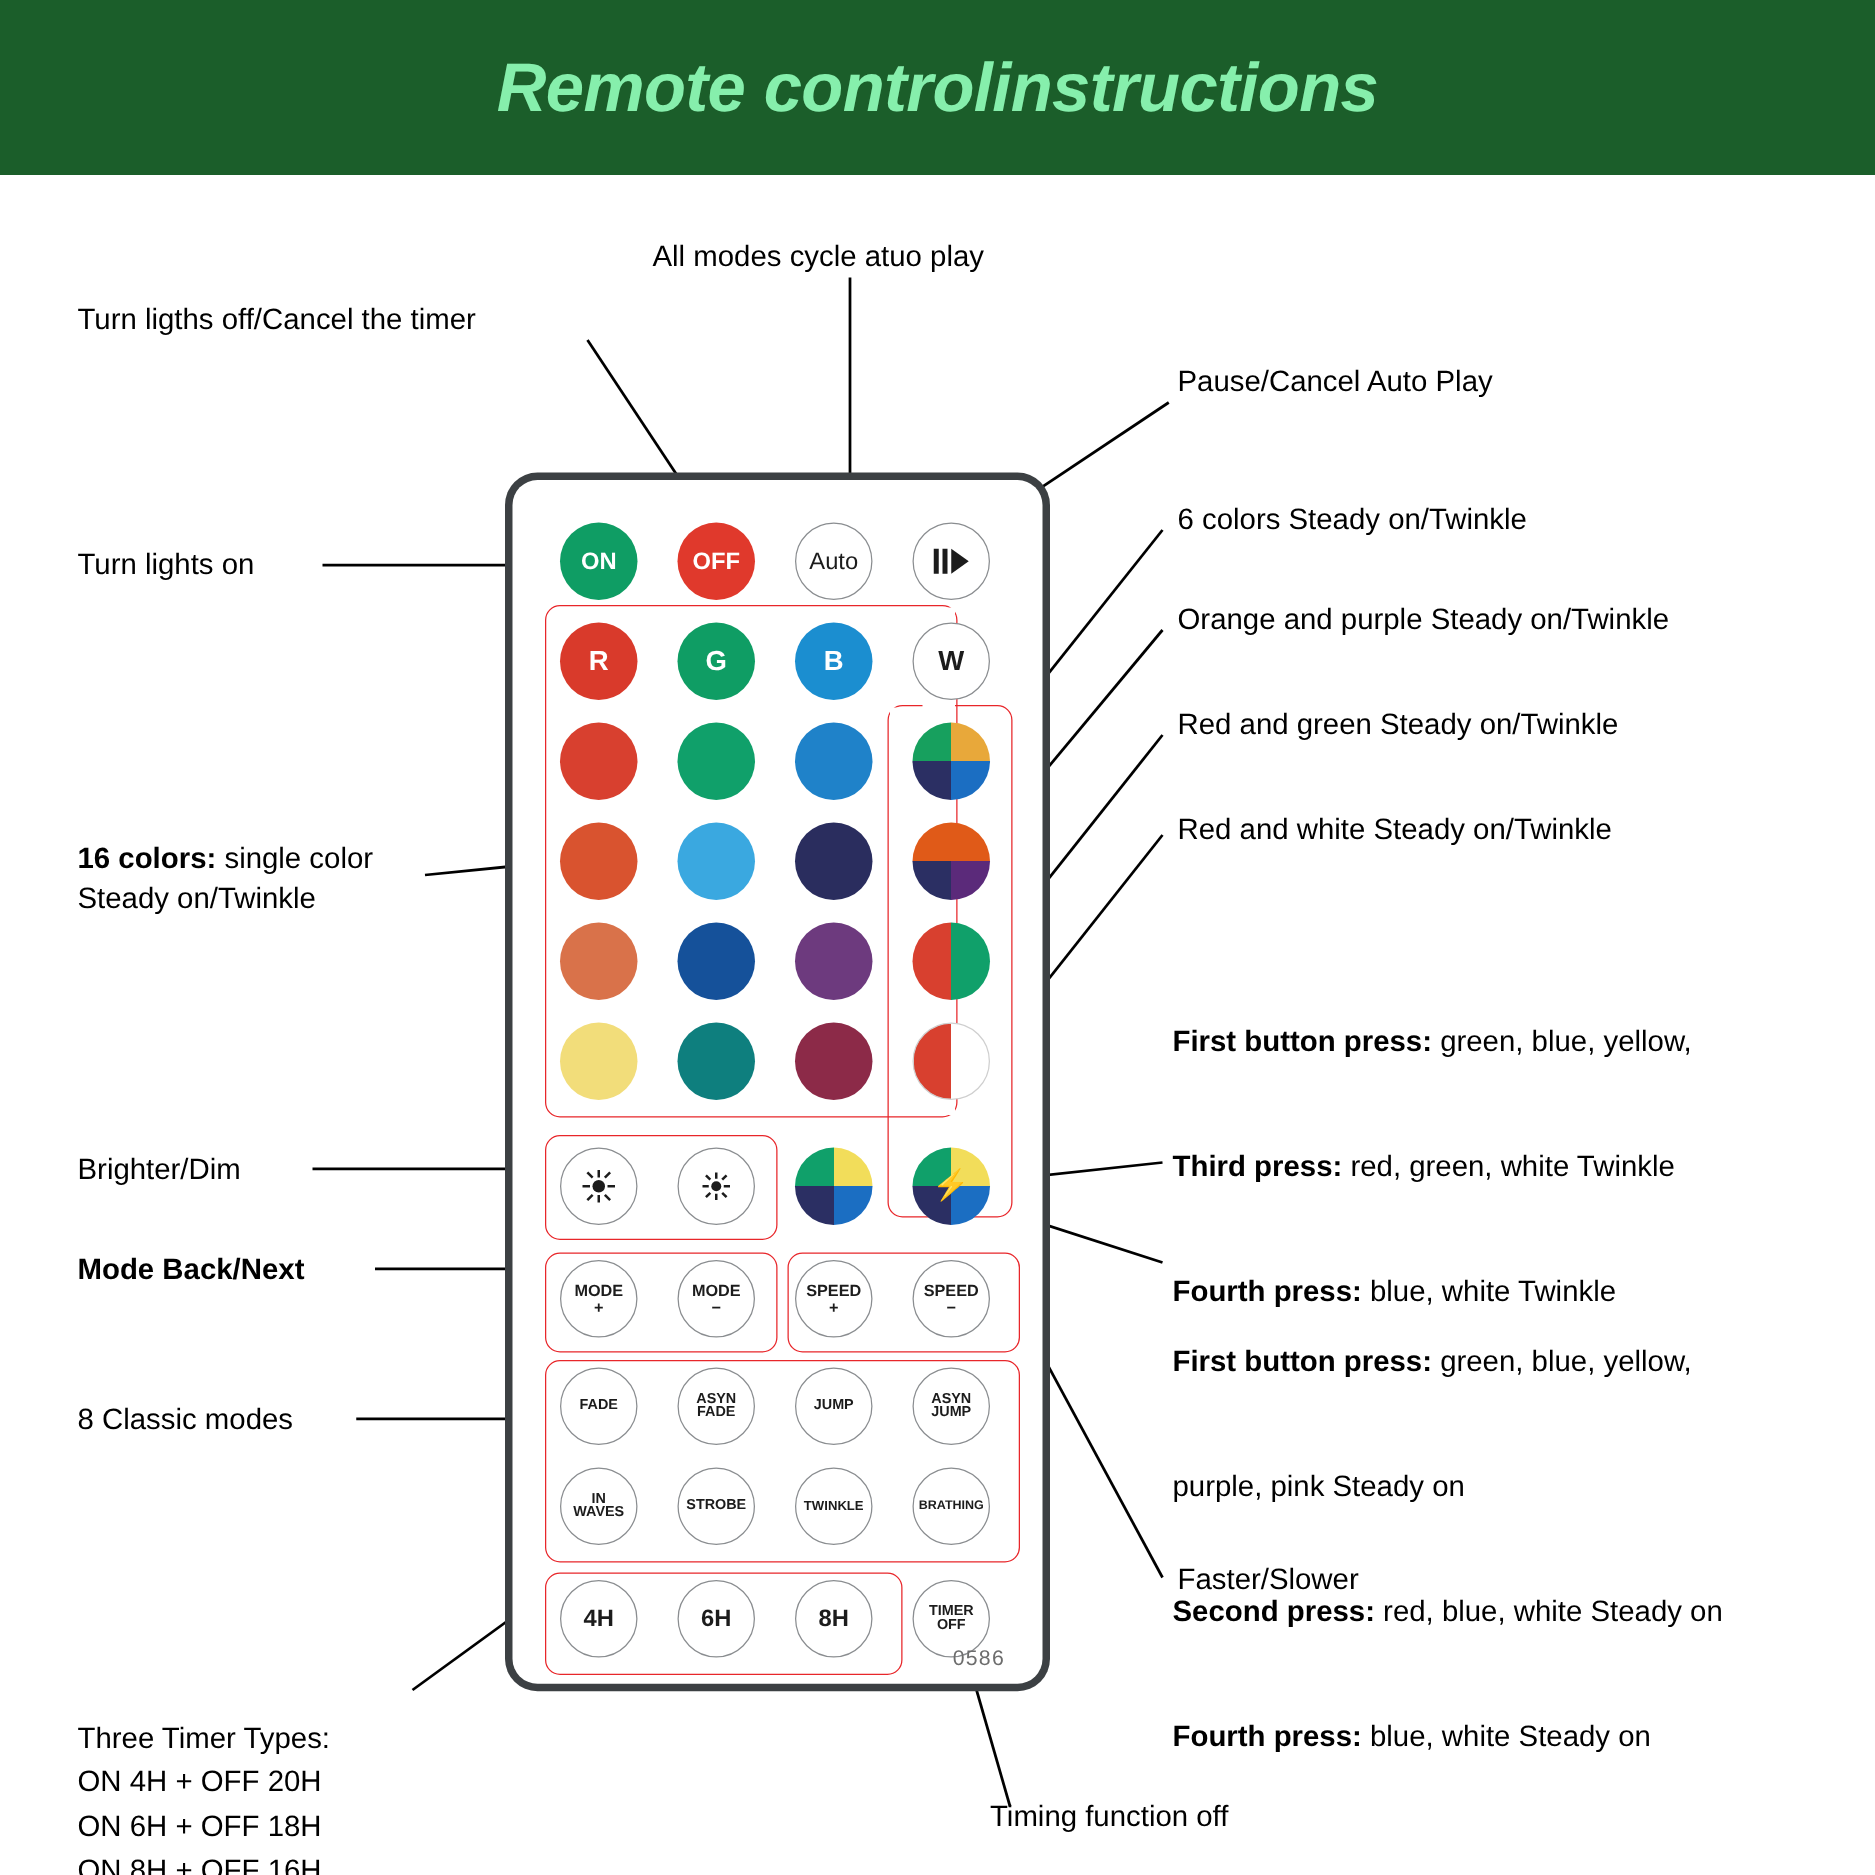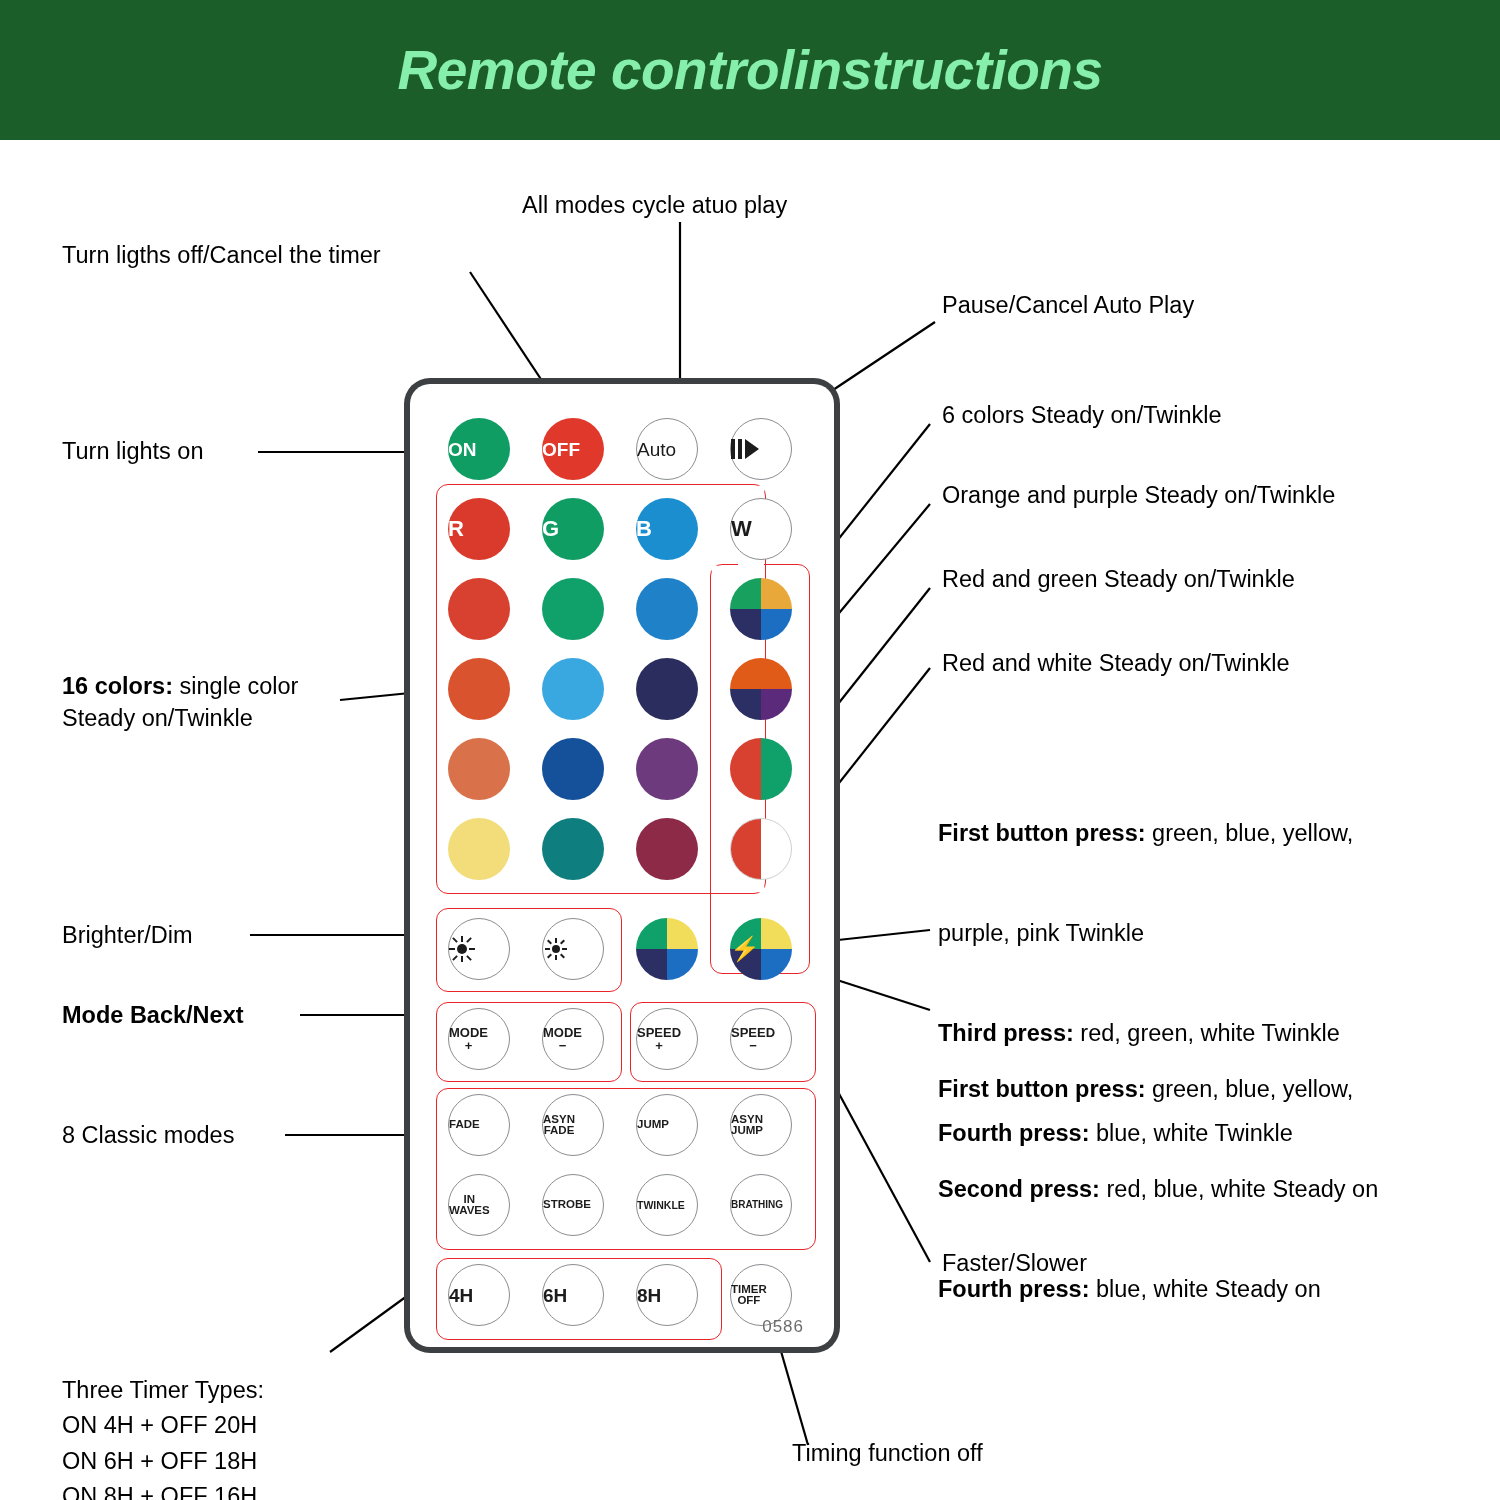--- a/index.html
+++ b/index.html
@@ -41,21 +41,21 @@
     box-sizing:border-box;
   }
   .code{
     position:absolute;right:30px;bottom:10px;
     font-size:17px;color:#6d6d6d;letter-spacing:1px;
   }
   
   .btn{
     position:absolute;
     border-radius:50%;
-    display:flex;align-items:center;justify-content:flex-start;
+    display:flex;align-items:center;justify-content:center;
     text-align:center;
     box-sizing:border-box;
     font-weight:bold;
     line-height:1.0;
     user-select:none;
   }
   .btn.outline{
     background:#ffffff;
     border:1.6px solid #8a8d90;
     color:#1c1c1c;
@@ -343,33 +343,33 @@
 <div class="callout" style="left:62px;top:1330px;line-height:1.5;margin-top:43px;">Three Timer Types:
 ON 4H + OFF 20H
 ON 6H + OFF 18H
 ON 8H + OFF 16H</div>
 
 <div class="callout" style="left:938px;top:750px;width:548px;line-height:1.42;">
   <div>
     <b>First button press:</b><span> green, blue, yellow,</span>
   </div>
   <div>
-    <span>purple, pink Twinkle</span>
-  </div>
-  <div>
     <b>Third press:</b><span> red, green, white Twinkle</span>
   </div>
   <div>
     <b>Fourth press:</b><span> blue, white Twinkle</span>
   </div>
 </div>
 
 <div class="callout" style="left:938px;top:1006px;width:548px;line-height:1.42;">
   <div>
     <b>First button press:</b><span> green, blue, yellow,</span>
   </div>
   <div>
+    <span>purple, pink Steady on</span>
+  </div>
+  <div>
     <b>Second press:</b><span> red, blue, white Steady on</span>
   </div>
   <div>
     <b>Fourth press:</b><span> blue, white Steady on</span>
   </div>
 </div>
 
 </body></html>

